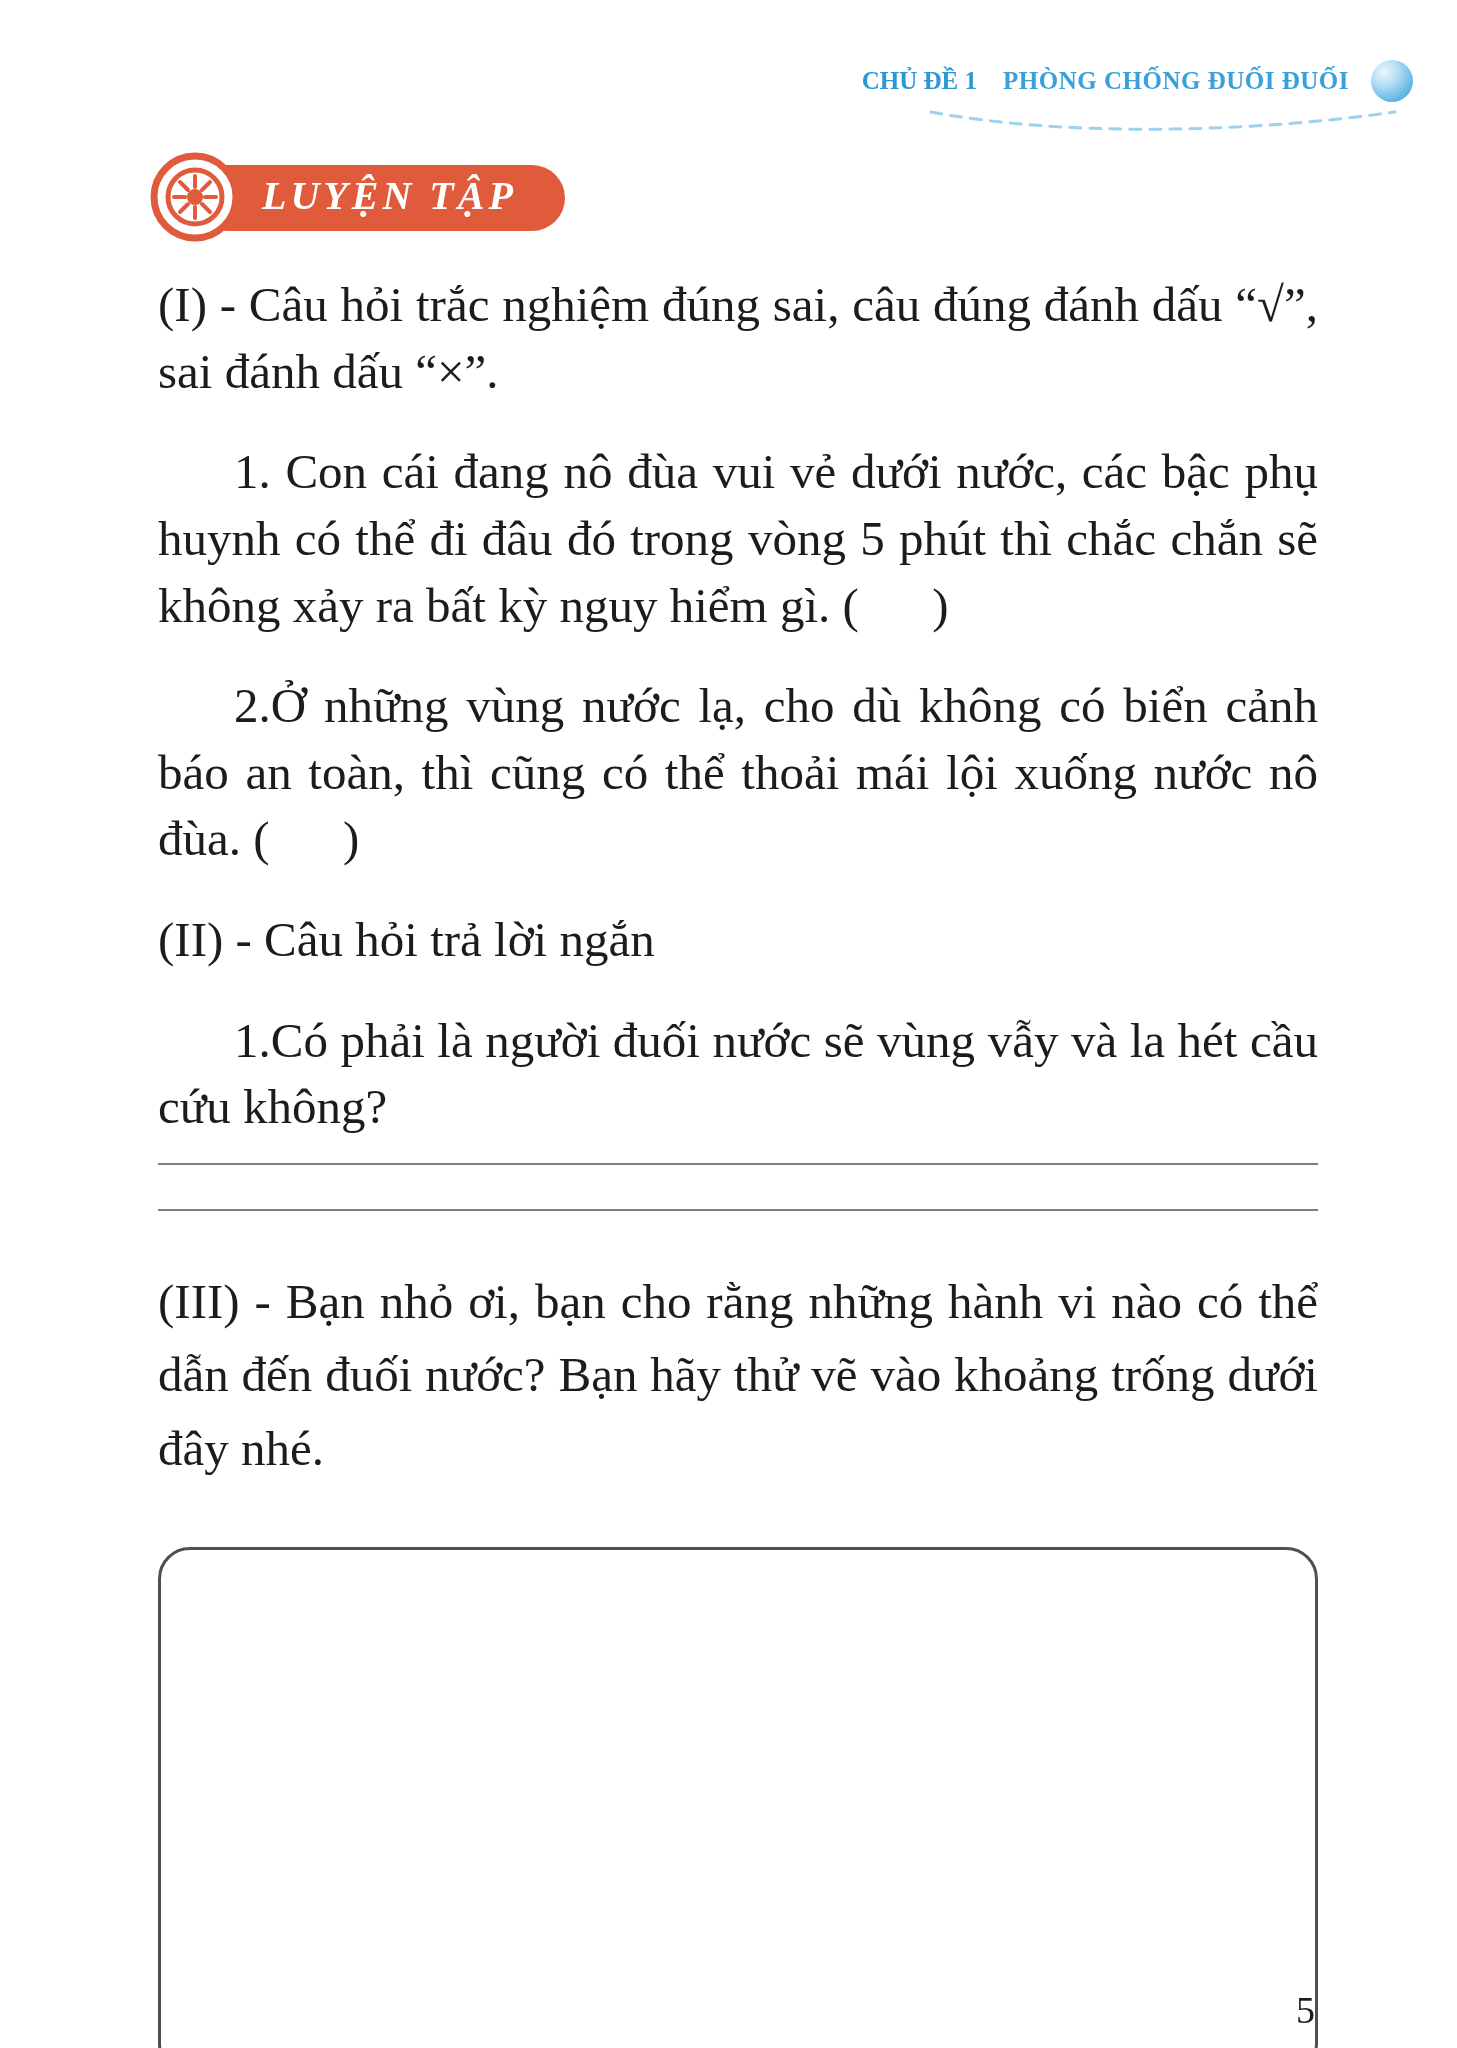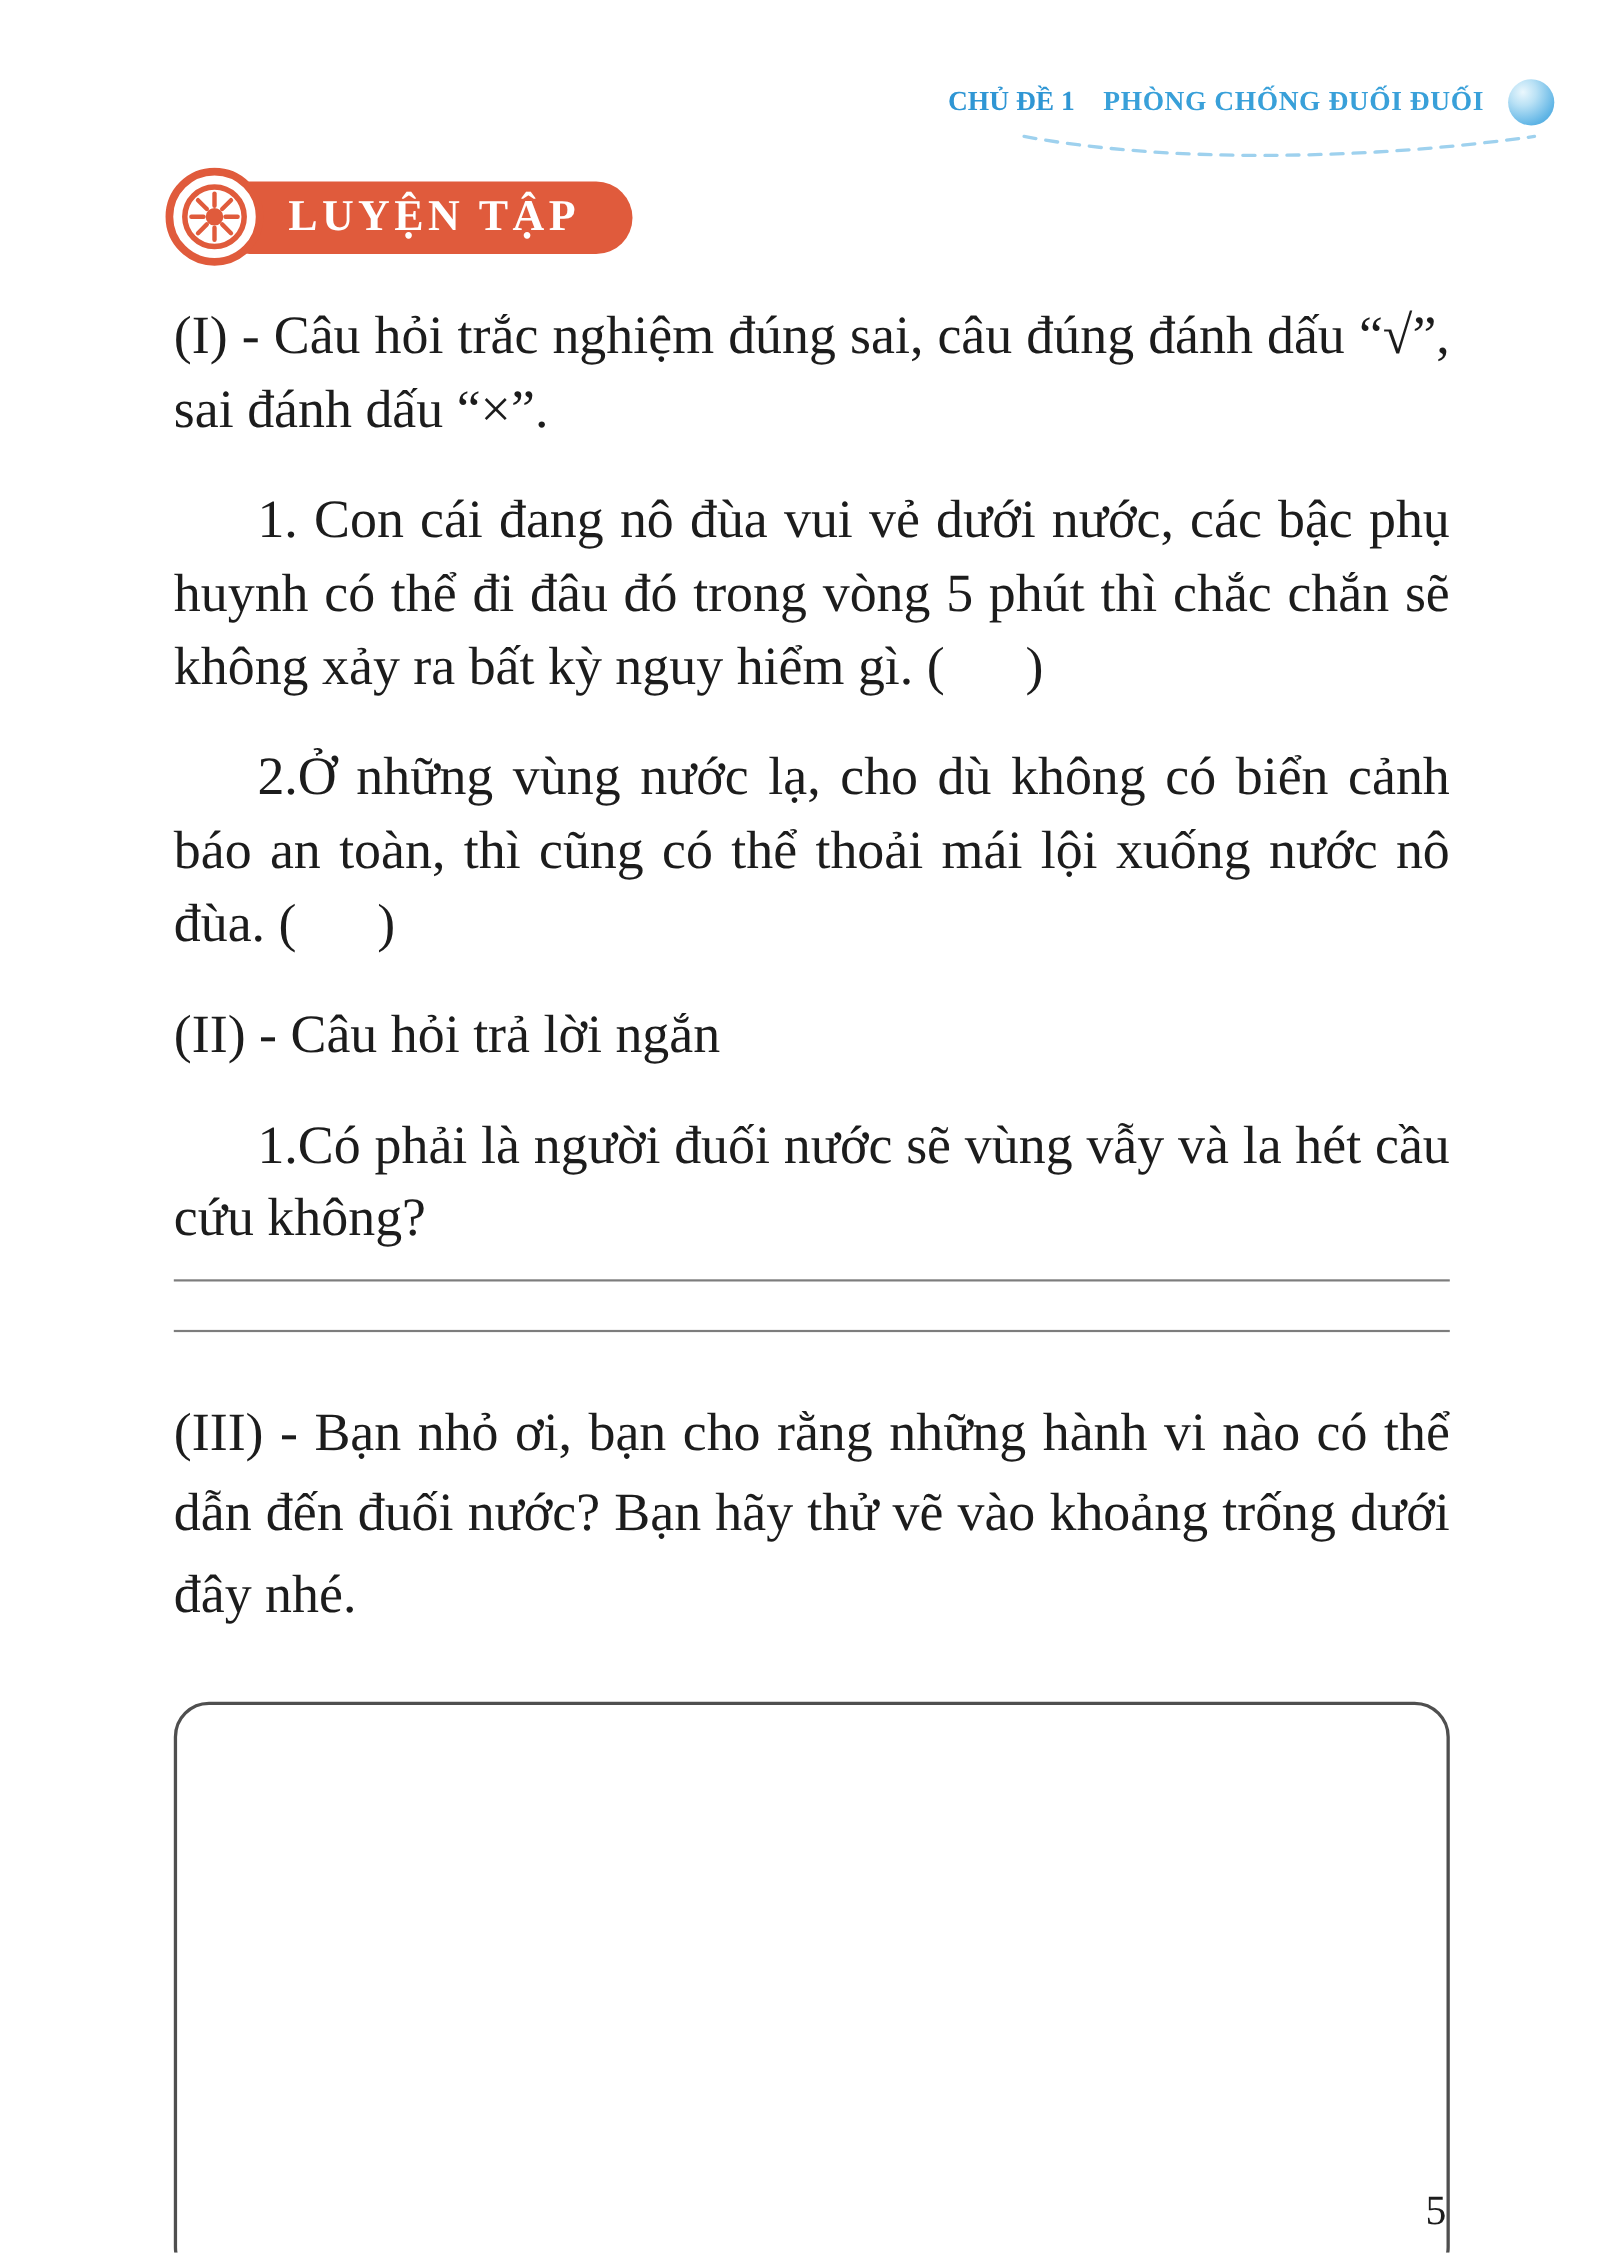--- a/index.html
+++ b/index.html
@@ -3,34 +3,34 @@
 <meta charset="utf-8">
 <style>
   html,body{margin:0;padding:0;background:#ffffff;}
   .page{
     position:relative;width:1457px;height:2048px;background:#ffffff;
     font-family:"Liberation Serif", serif;color:#1c1c1c;overflow:hidden;
   }
 
   
   .page-header{
-    position:absolute;top:72px;right:44px;
+    position:absolute;top:60px;right:44px;
     display:flex;align-items:center;gap:26px;
     color:#39A0D9;font-weight:bold;font-size:25px;white-space:nowrap;
   }
   .page-header .chapter{color:#2F96D4;}
   .page-header .title{letter-spacing:.5px;}
   .ball{
     width:42px;height:42px;border-radius:50%;margin-left:-4px;flex:0 0 auto;
     background:radial-gradient(circle at 32% 28%, #eaf7fd 0%, #b9e1f5 30%, #62b6e6 72%, #3e9fd6 100%);
   }
   .swash{position:absolute;right:14px;top:46px;pointer-events:none;}
 
   
-  .badge{position:absolute;left:150px;top:152px;height:92px;}
+  .badge{position:absolute;left:150px;top:152px;height:92px;font-style:italic;}
   .badge-pill{
     margin-left:44px;margin-top:13px;height:66px;border-radius:34px;
     background:#E05B3C;display:flex;align-items:center;
     padding:0 48px 0 68px;box-sizing:border-box;
   }
   .badge-label{color:#ffffff;font-size:40px;font-weight:bold;letter-spacing:4px;line-height:1;padding-bottom:4px;}
   .badge-icon{position:absolute;left:0;top:0;width:90px;height:90px;display:block;}
 
   
   .content{position:absolute;left:158px;top:272px;width:1160px;font-size:49px;}

